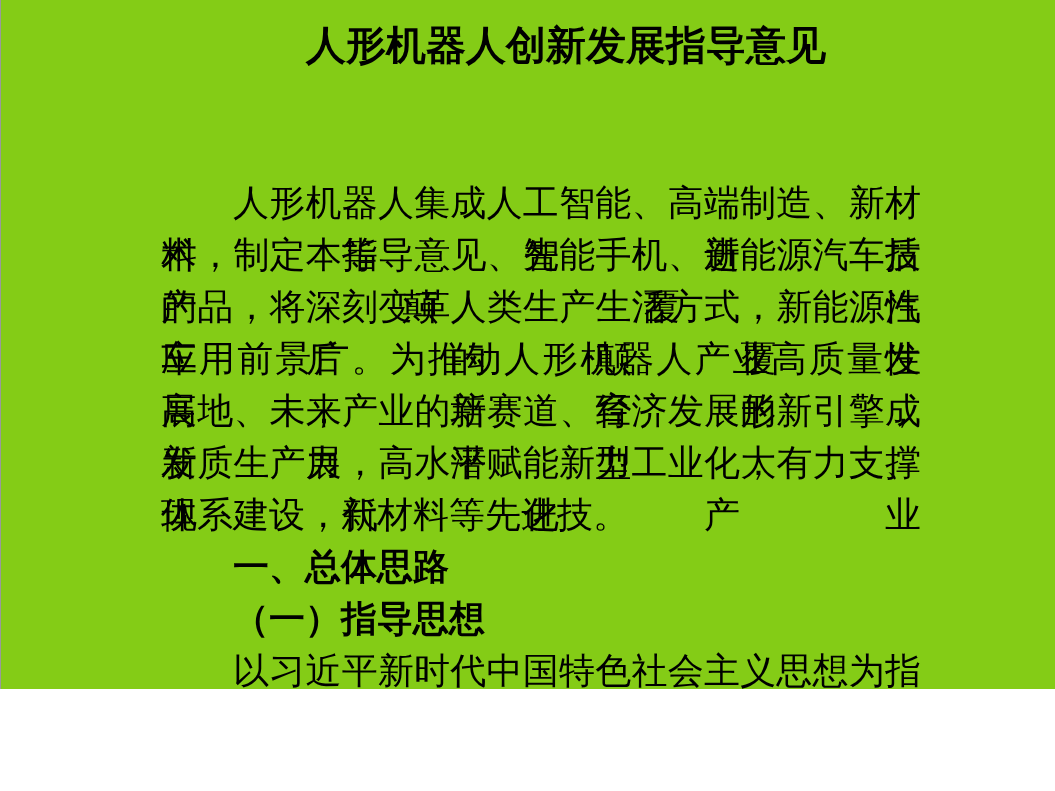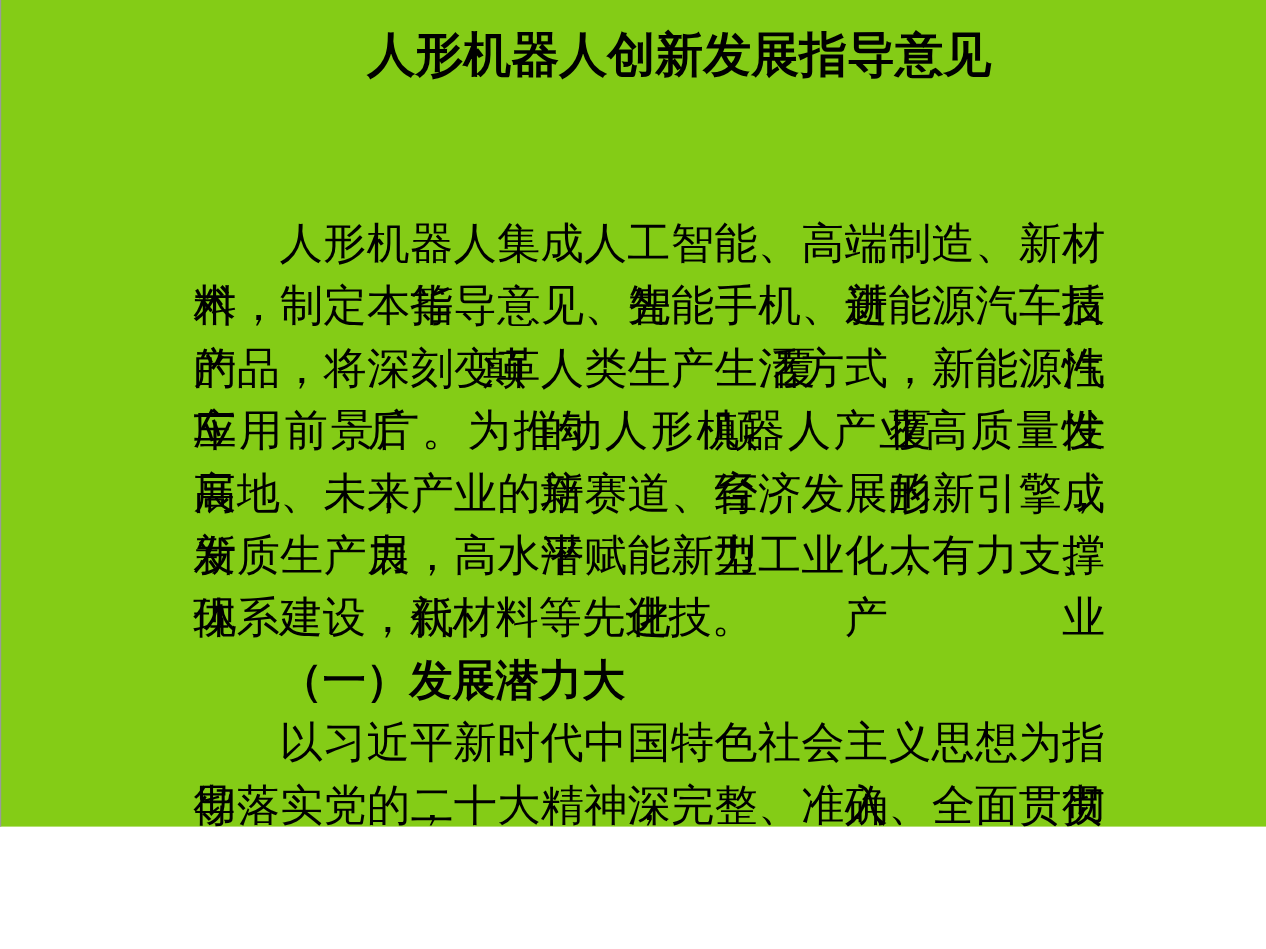--- a/index.html
+++ b/index.html
@@ -73,19 +73,20 @@
     <div class="doc-title">人形机器人创新发展指导意见</div>
 
     <div class="body-block">
       <div class="line j i">人形机器人集成人工智能、高端制造、新材料等先进技</div>
       <div class="line j">术，制定本指导意见、智能手机、新能源汽车后的颠覆性</div>
       <div class="line j">产品，将深刻变革人类生产生活方式，新能源汽车后的颠覆性</div>
       <div class="line j">应用前景广。为推动人形机器人产业高质量发展，培育形成</div>
       <div class="line j">高地、未来产业的新赛道、经济发展的新引擎，发展潜力大、</div>
       <div class="line j">新质生产力，高水平赋能新型工业化，有力支撑现代化产业</div>
       <div class="line">体系建设，新材料等先进技。</div>
-      <div class="line h2 i">（一）发展潜力大</div>
+      <div class="line h1 i">一、总体思路</div>
+      <div class="line h2 i">（一）指导思想</div>
       <div class="line j i">以习近平新时代中国特色社会主义思想为指导，深入贯</div>
       <div class="line j">彻落实党的二十大精神，完整、准确、全面贯彻新发展理念，</div>
     </div>
 
   </div>
 </div>
 
 </body></html>

